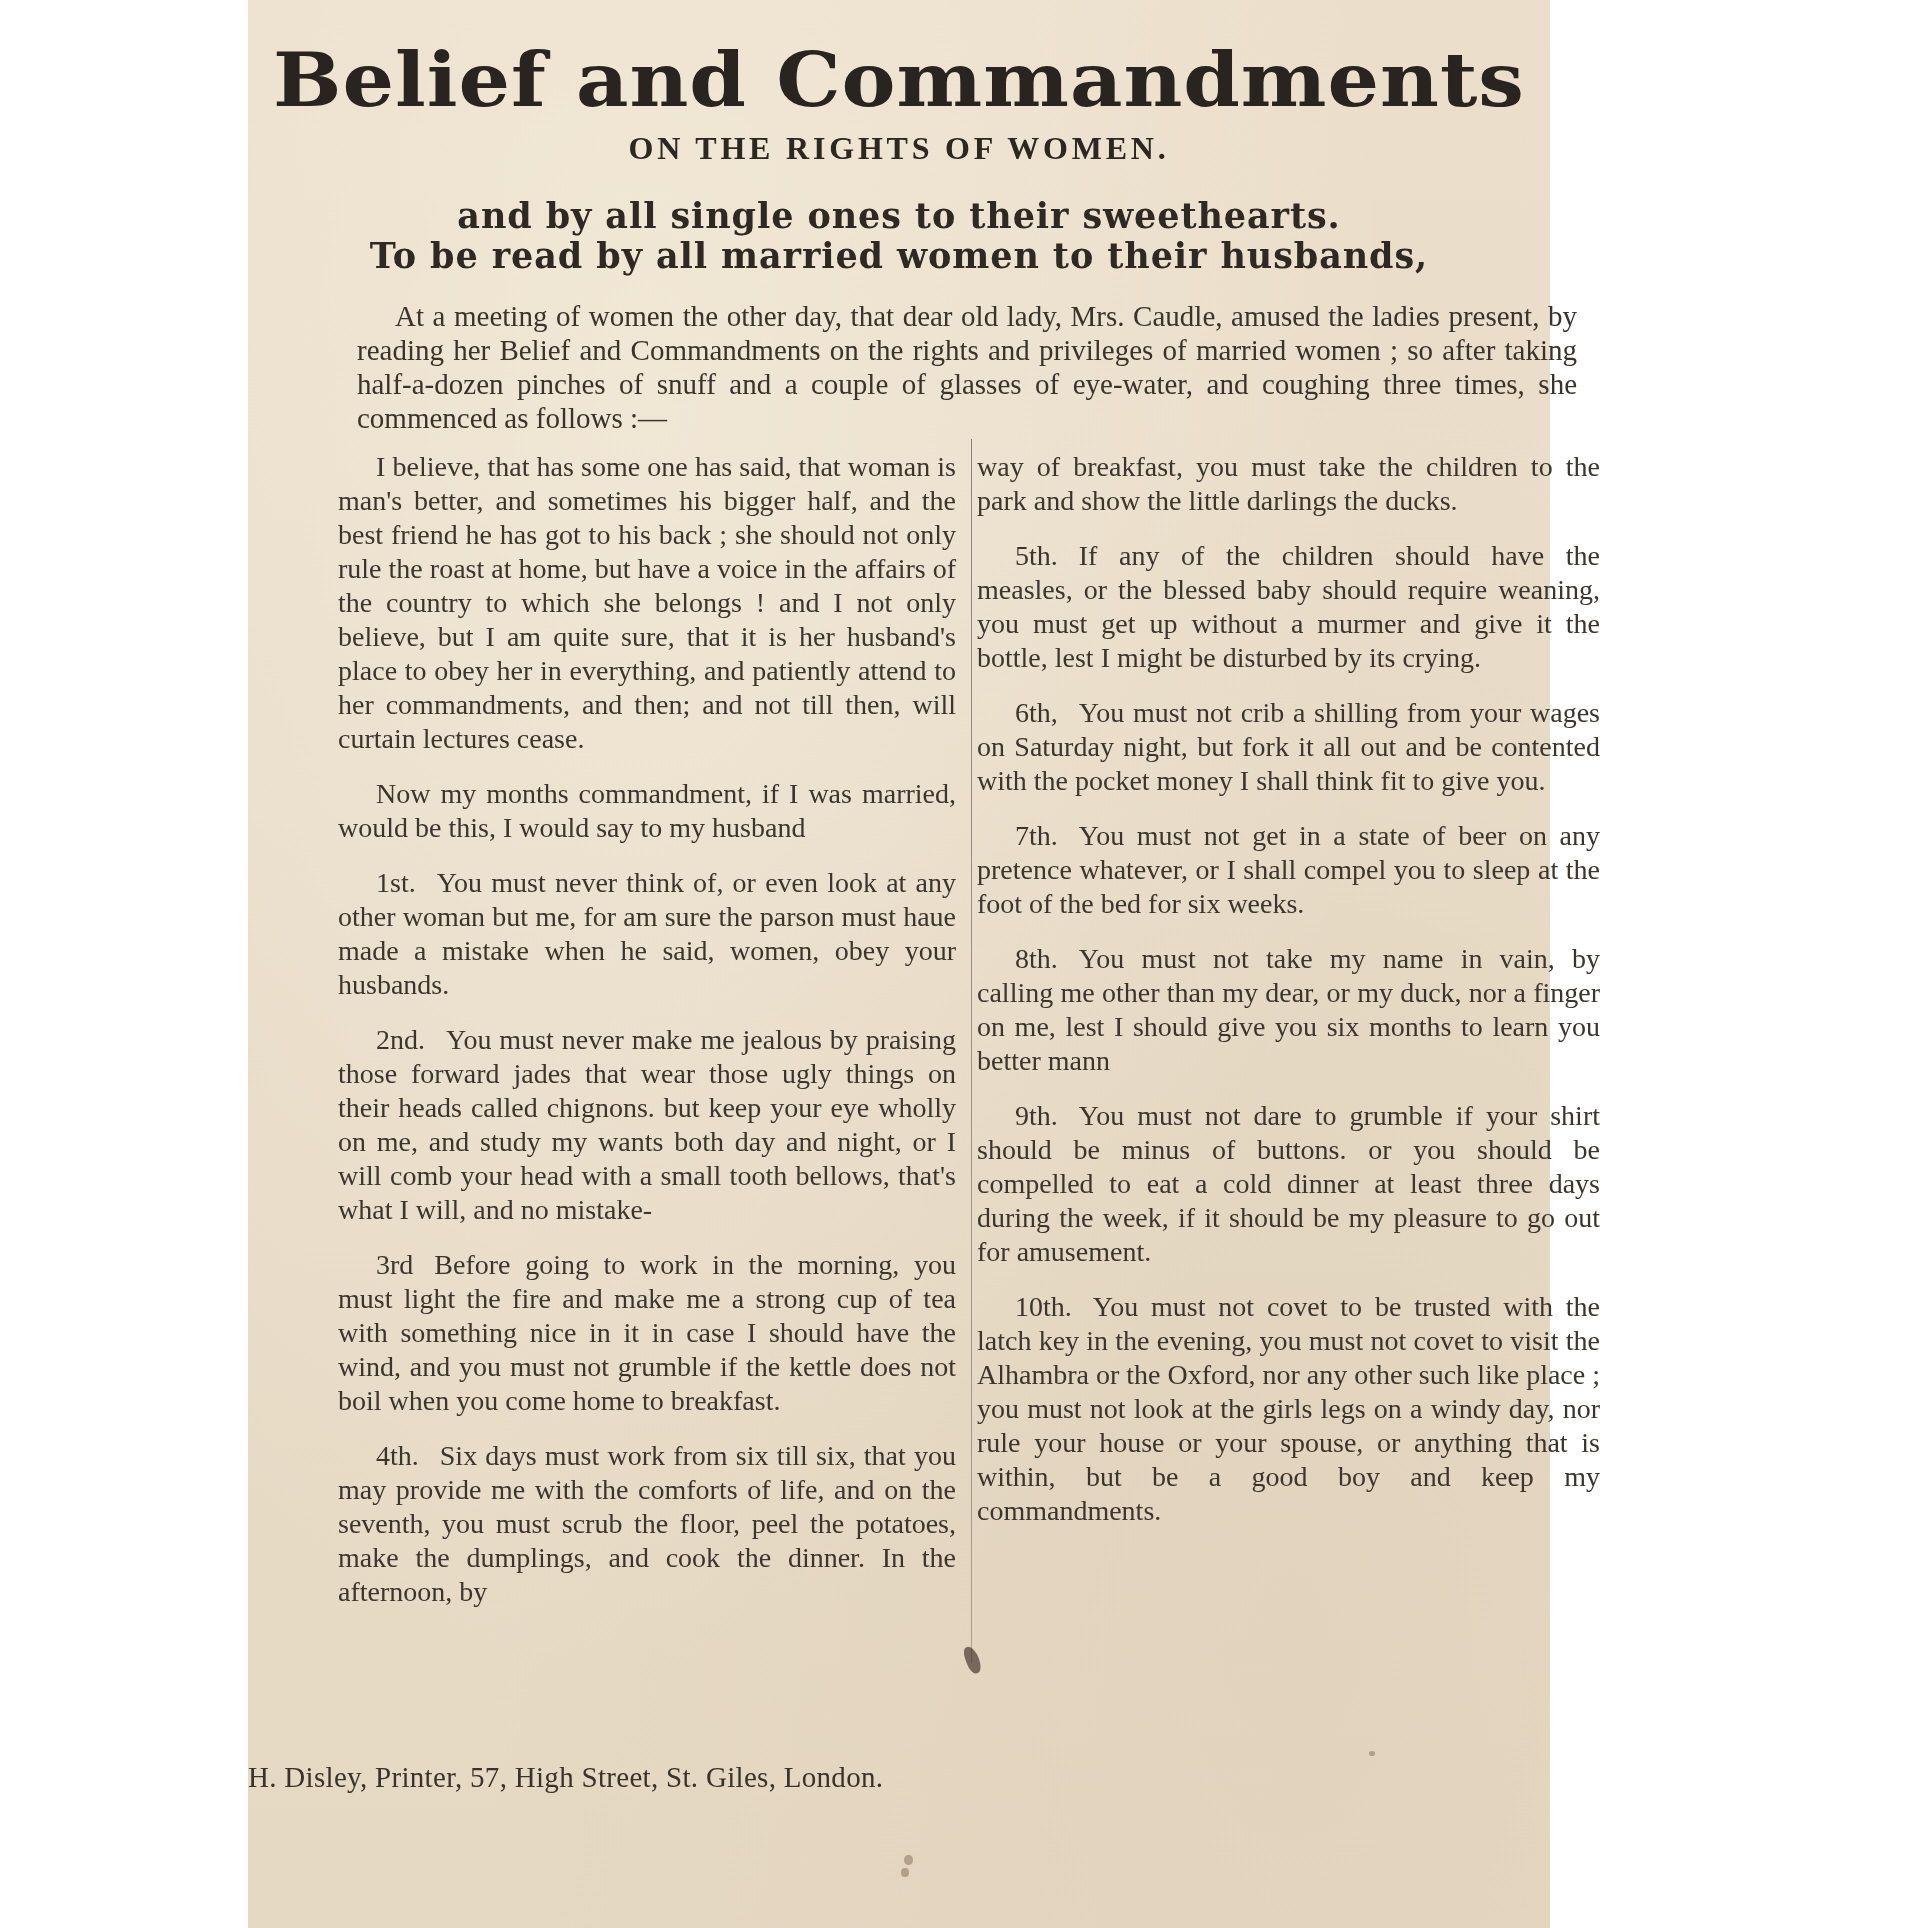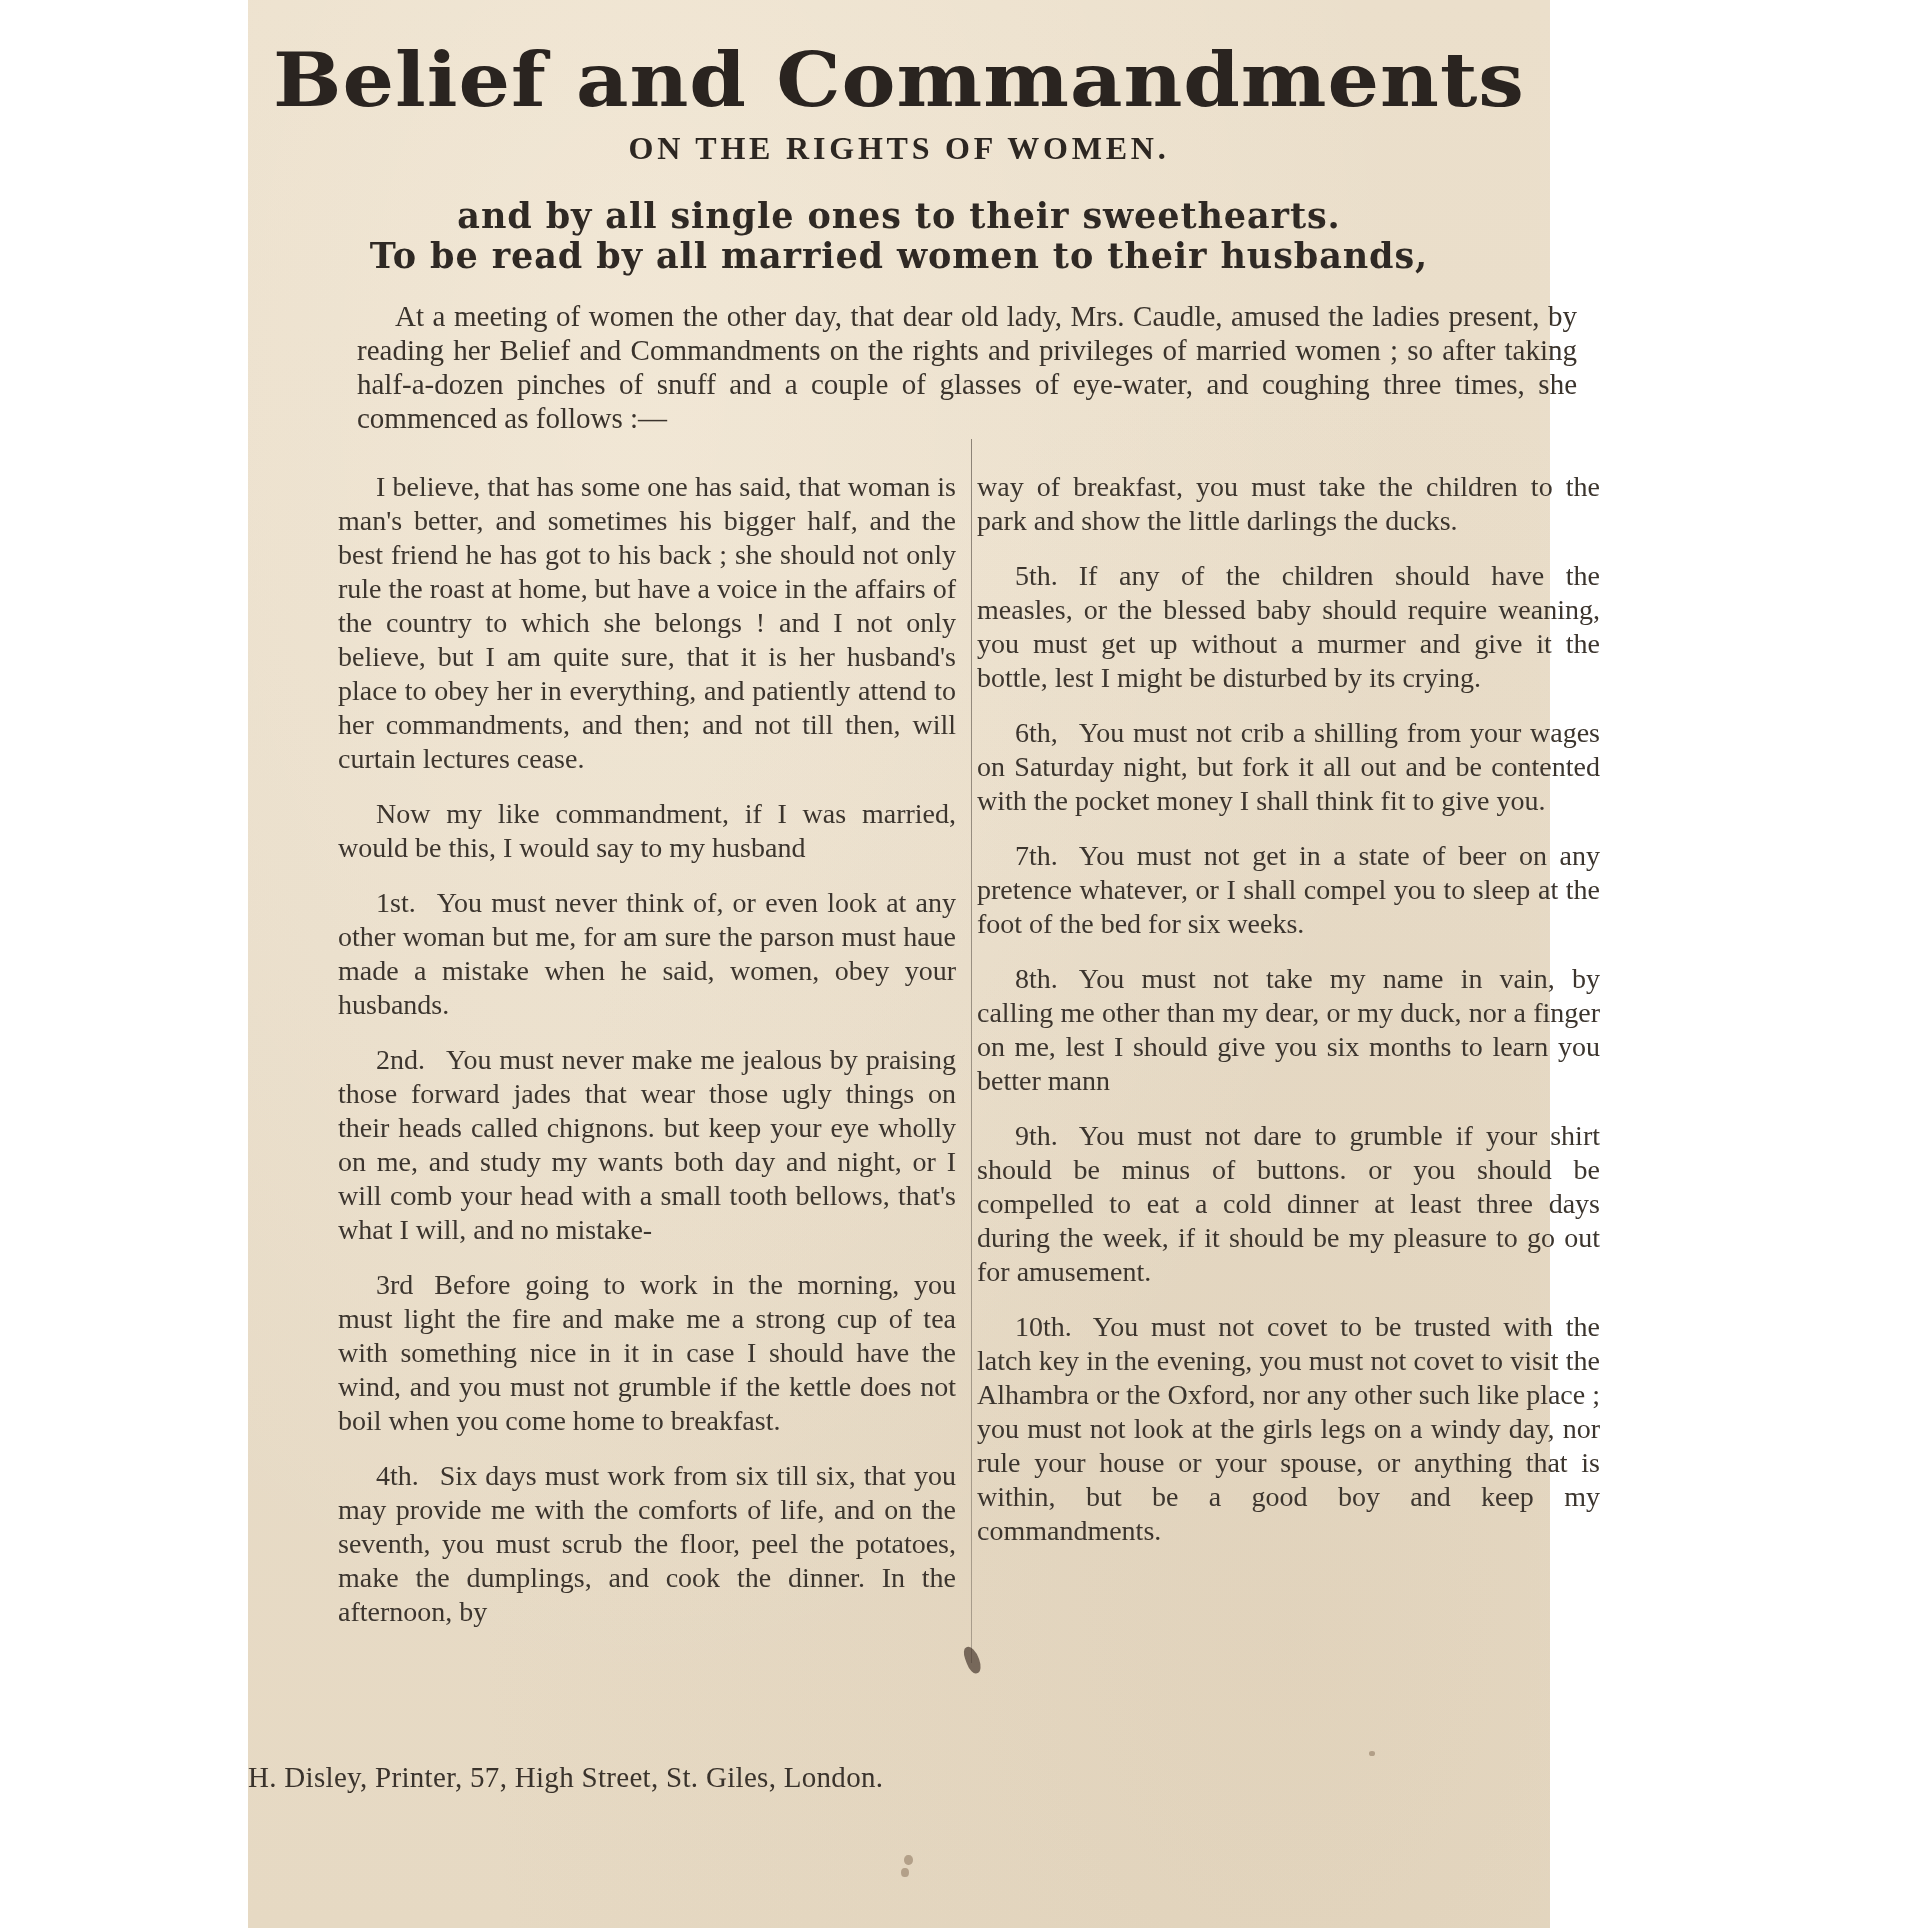--- a/index.html
+++ b/index.html
@@ -69,21 +69,21 @@
       font-family: "Liberation Serif", serif;
       font-size: 29px;
       line-height: 34px;
       text-align: justify;
       text-indent: 38px;
       color: #3a332c;
       margin: 0;
     }
     .col {
       position: absolute;
-      top: 470px;
+      top: 450px;
       font-family: "Liberation Serif", serif;
       font-size: 28px;
       line-height: 34px;
       color: #3c352e;
       text-align: justify;
     }
     .col-left {
       left: 90px;
       width: 866px;
       width: 864px;
@@ -148,21 +148,21 @@
     <div>and by all single ones to their sweethearts.</div>
     <div>To be read by all married women to their husbands,</div>
   </div>
 
   <p class="intro">At a meeting of women the other day, that dear old lady, Mrs. Caudle, amused the ladies present, by reading her Belief and Commandments on the rights and privileges of married women ; so after taking half-a-dozen pinches of snuff and a couple of glasses of eye-water, and coughing three times, she commenced as follows :—</p>
 
   <div class="rule"></div>
 
   <div class="col col-left">
     <p>I believe, that has some one has said, that woman is man's better, and sometimes his bigger half, and the best friend he has got to his back ; she should not only rule the roast at home, but have a voice in the affairs of the country to which she belongs ! and I not only believe, but I am quite sure, that it is her husband's place to obey her in everything, and patiently attend to her commandments, and then; and not till then, will curtain lectures cease.</p>
-    <p>Now my like commandment, if I was married, would be this, I would say to my husband</p>
+    <p>Now my months commandment, if I was married, would be this, I would say to my husband</p>
     <p>
       <span class="num">1st.</span><span>You must never think of, or even look at any other woman but me, for am sure the parson must haue made a mistake when he said, women, obey your husbands.</span>
     </p>
     <p>
       <span class="num">2nd.</span><span>You must never make me jealous by praising those forward jades that wear those ugly things on their heads called chignons. but keep your eye wholly on me, and study my wants both day and night, or I will comb your head with a small tooth bellows, that's what I will, and no mistake-</span>
     </p>
     <p>
       <span class="num">3rd</span><span>Before going to work in the morning, you must light the fire and make me a strong cup of tea with something nice in it in case I should have the wind, and you must not grumble if the kettle does not boil when you come home to breakfast.</span>
     </p>
     <p>

